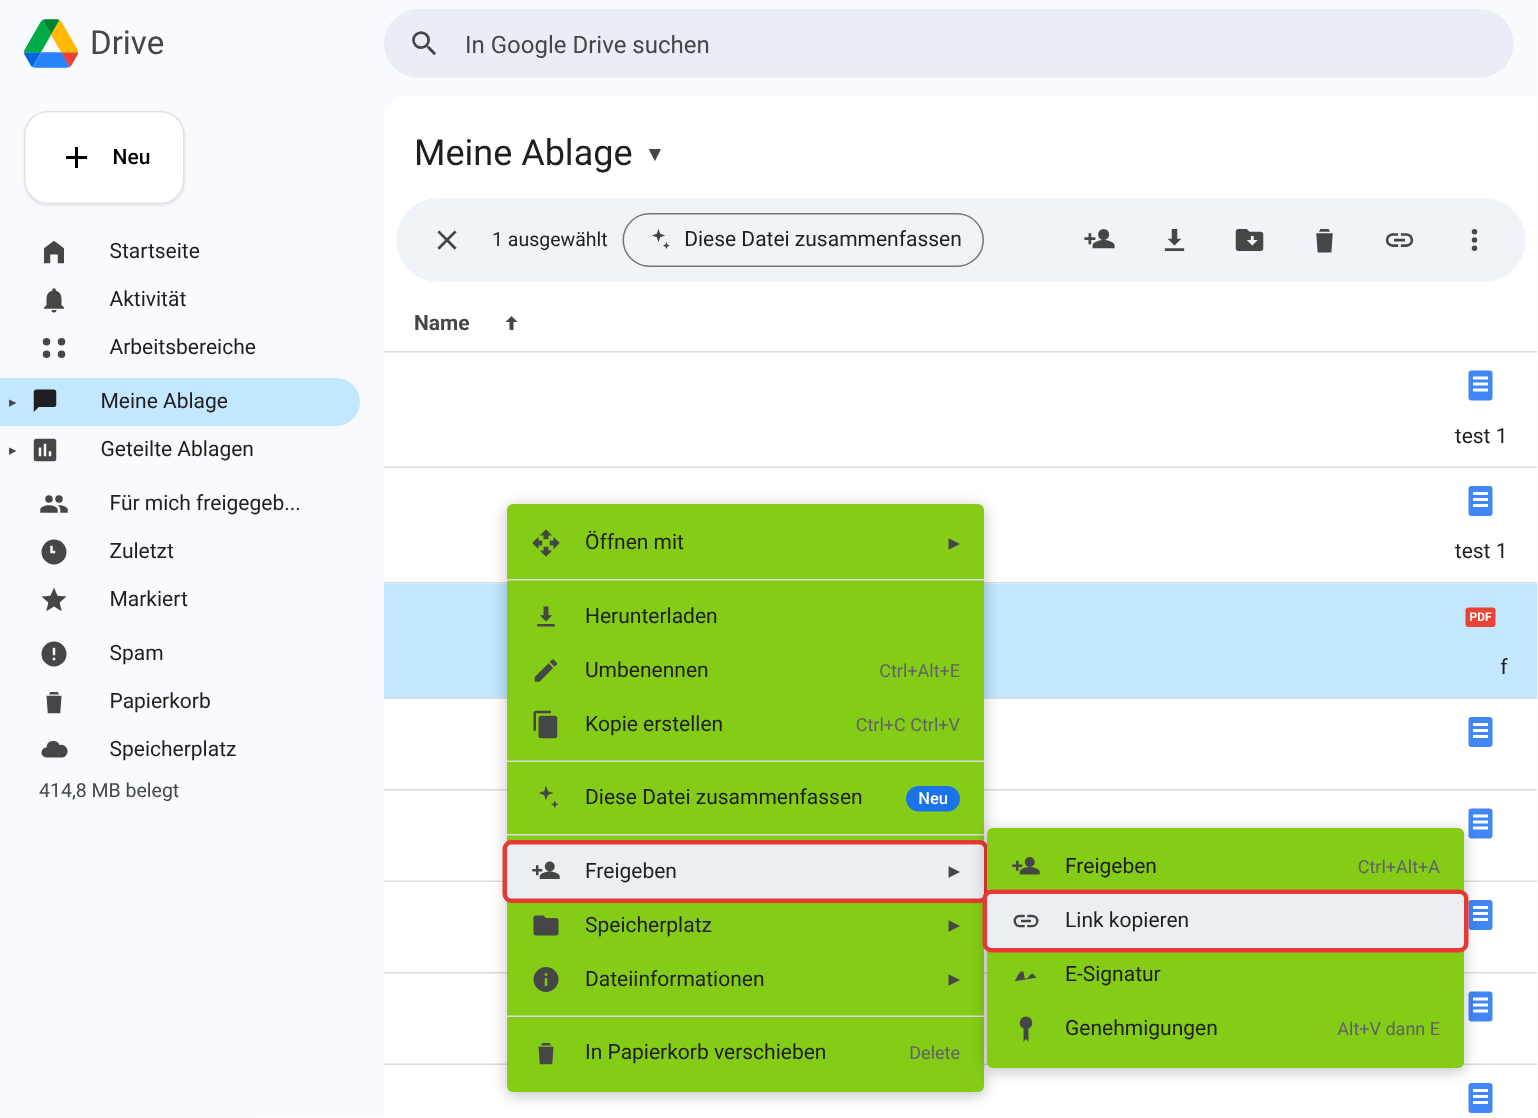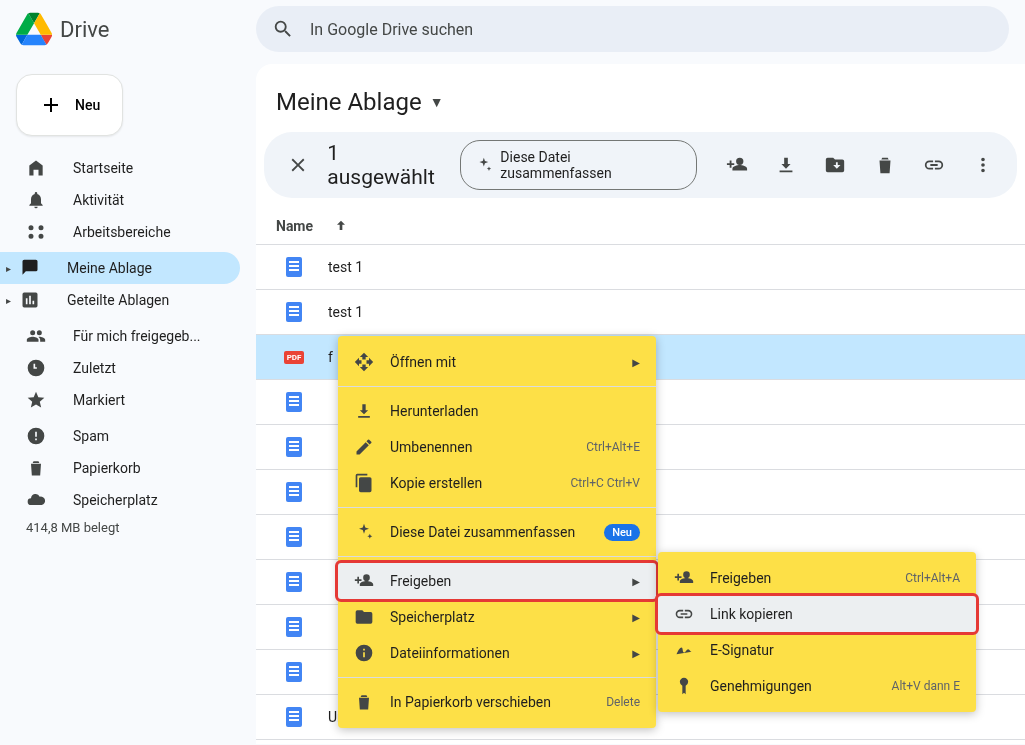--- a/index.html
+++ b/index.html
@@ -31,36 +31,36 @@
 
 .main { flex: 1; background: #fff; border-radius: 16px 0 0 0; margin-top: 6px; padding: 16px 0 0 0; min-height: 680px; }
 
 .title-row { display: flex; align-items: center; gap: 8px; padding: 8px 20px 16px 20px; }
 .title-row h1 { font-size: 24px; font-weight: 400; }
 .title-arrow { font-size: 14px; color: #444746; }
 
 .action-bar { display: flex; align-items: center; gap: 10px; background: #f0f4f9; border-radius: 28px; margin: 0 8px 10px 8px; padding: 8px 14px; }
 .close-btn, .ab-icon { width: 40px; height: 40px; display:flex; align-items:center; justify-content:center; border-radius:50%; cursor:pointer; }
 .ab-icon svg, .close-btn svg { width: 22px; height: 22px; fill: #444746; }
-.sel-text { font-size: 21px; color: #1f1f1f; }
+.sel-text { font-size: 13px; color: #1f1f1f; }
 .summarize-pill { display: flex; align-items: center; gap: 8px; border: 1px solid #747775; border-radius: 20px; padding: 8px 14px; font-size: 14px; cursor: pointer; }
 .spacer-flex { margin-left: auto; }
 
 .col-header { display: flex; align-items: center; gap: 20px; padding: 10px 20px; font-size: 14px; font-weight: 700; color: #444746; border-bottom: 1px solid #dadce0; }
 
 .file-list { }
-.file-row { display: flex; align-items: center; gap: 16px; padding: 12px 20px; border-bottom: 1px solid #dadce0; font-size: 14px; cursor: pointer; }
+.file-row { display: flex; align-items: flex-end; gap: 16px; padding: 12px 20px; border-bottom: 1px solid #dadce0; font-size: 14px; cursor: pointer; flex-direction: column; }
 .file-row.selected { background: #c2e7ff; }
 .file-icon { width: 36px; height: 20px; display:flex; align-items:center; justify-content:center; }
 .docs-icon { background: #4285f4; border-radius: 2px; position: relative; width: 16px; height: 20px; }
 .docs-icon::after { content:""; position:absolute; left:3px; top:4px; width:10px; height:2px; background:#fff; box-shadow: 0 4px 0 #fff, 0 8px 0 #fff; }
 .pdf-icon { background: #ea4335; color:#fff; font-size: 8px; font-weight: bold; padding: 2px 3px; border-radius: 2px; }
 
 
-.ctx-menu { position: absolute; background: #fde047; border-radius: 4px; box-shadow: 0 2px 10px rgba(0,0,0,.25); padding: 8px 0; z-index: 100; font-size: 14px; }
+.ctx-menu { position: absolute; background: #84cc16; border-radius: 4px; box-shadow: 0 2px 10px rgba(0,0,0,.25); padding: 8px 0; z-index: 100; font-size: 14px; }
 .ctx-main { left: 338px; top: 336px; width: 318px; }
 .ctx-sub { left: 658px; top: 552px; width: 318px; }
 .ctx-item { display: flex; align-items: center; gap: 16px; padding: 8px 16px; cursor: pointer; min-height: 32px; position: relative; }
 .ctx-item:hover, .ctx-item.hover { background: #eceff1; }
 .ctx-item.hl { border: 3px solid #e53935; border-radius: 6px; margin: -3px; z-index: 2; background:#eceff1; }
 .ctx-item svg { width: 20px; height: 20px; fill: #444746; flex-shrink: 0; }
 .ctx-short { margin-left: auto; font-size: 12px; color: #5f6368; }
 .ctx-badge { margin-left: auto; background: #1a73e8; color:#fff; font-size: 11px; padding: 2px 8px; border-radius: 10px; font-weight: 500; }
 .ctx-arrow { margin-left: auto; font-size: 10px; color: #444746; }
 .ctx-sep { height: 1px; background: #dadce0; margin: 6px 0; }

